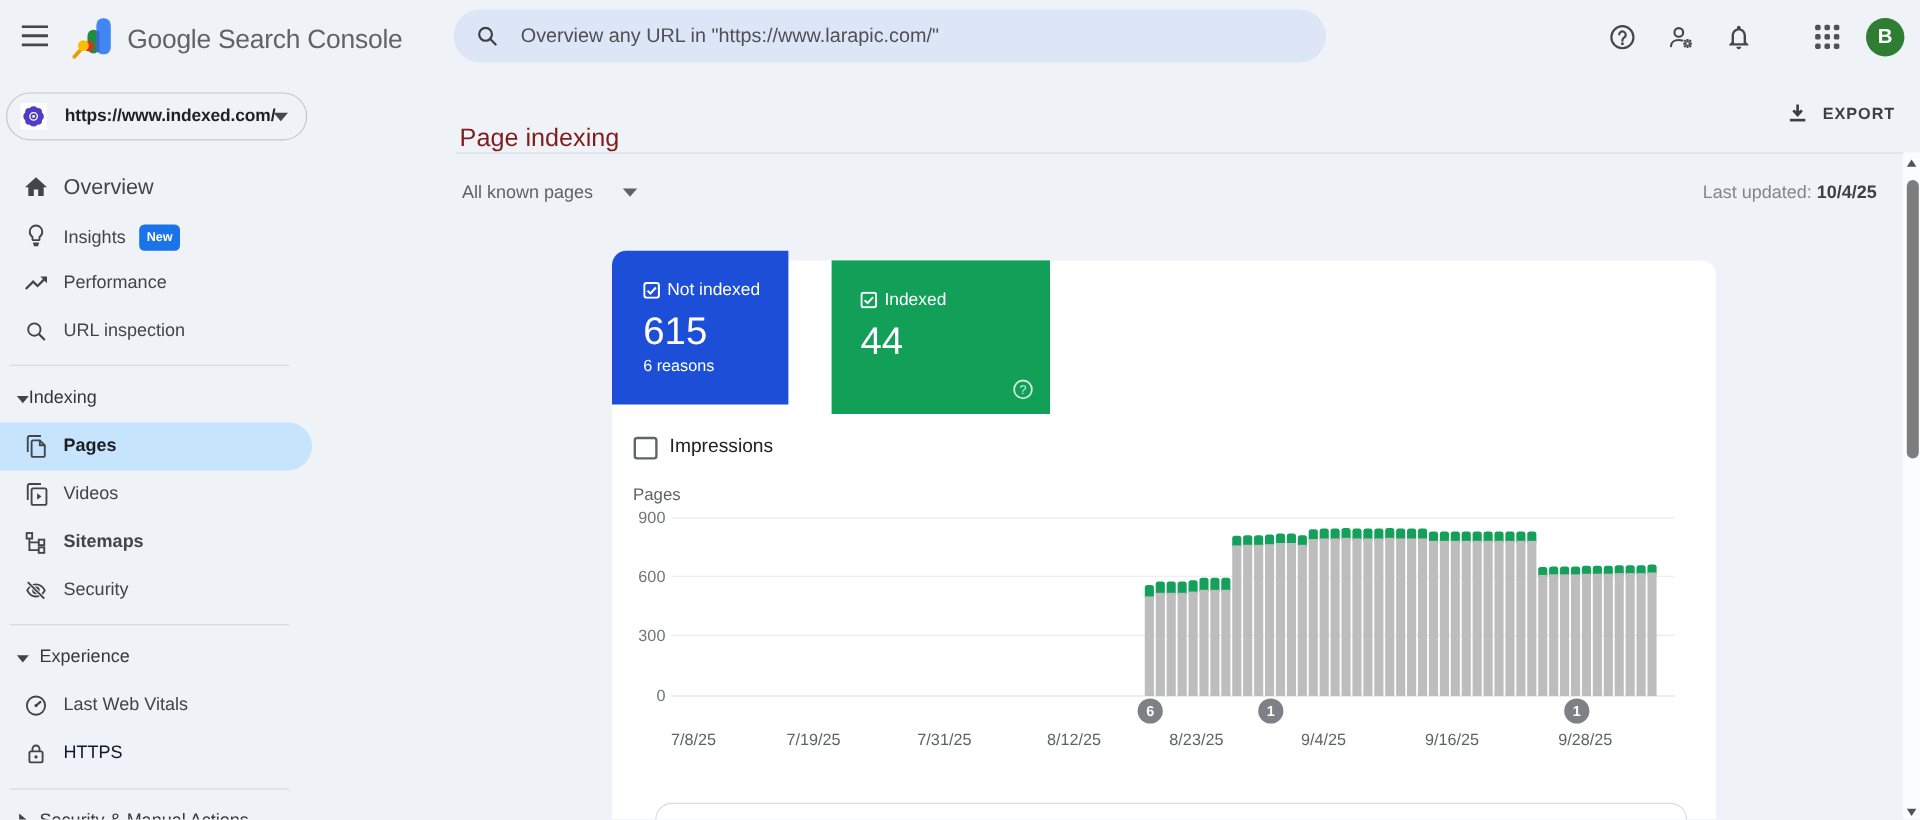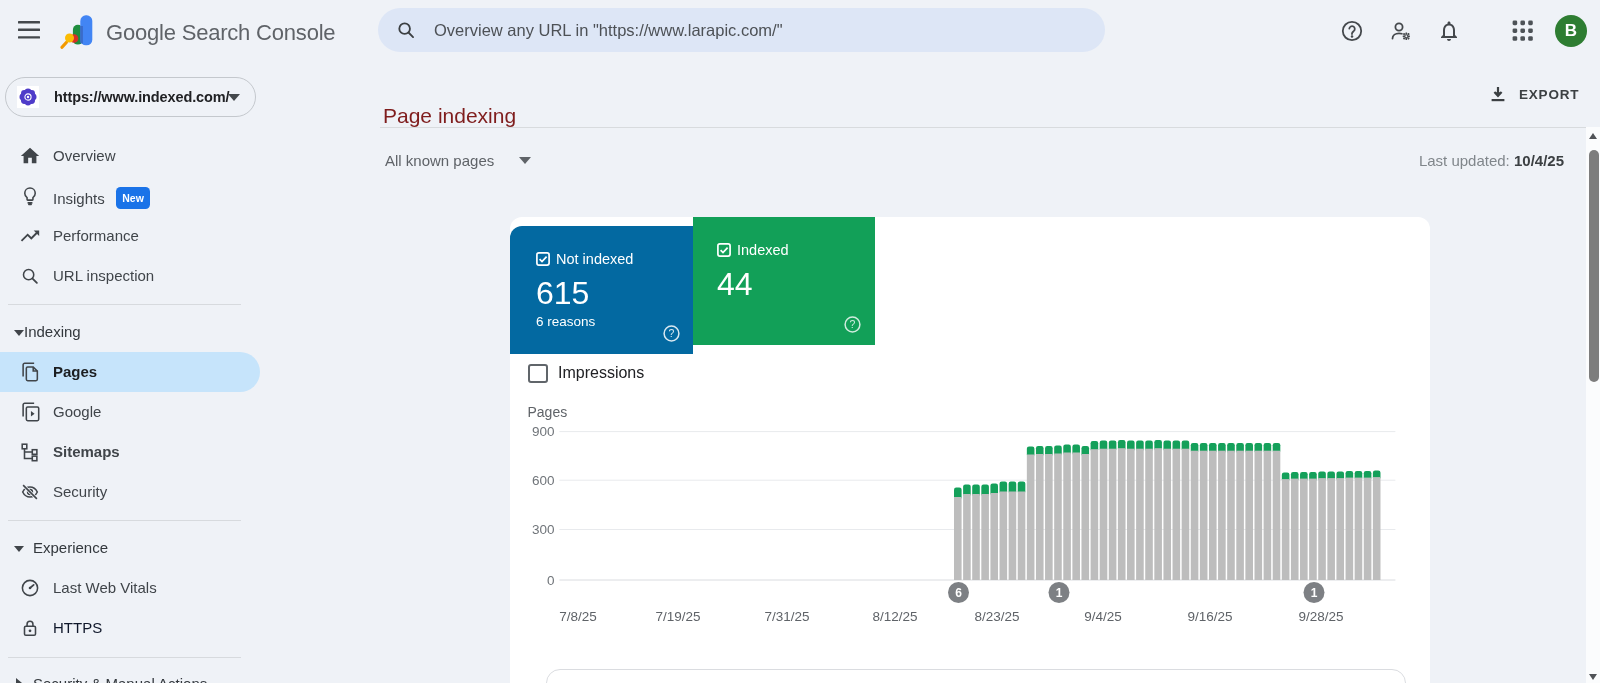--- a/index.html
+++ b/index.html
@@ -80,21 +80,21 @@
     <circle cx="11" cy="11" r="3.1" fill="none" stroke="#fff" stroke-width="1.1"></circle>
     <circle cx="11" cy="11" r="1.2" fill="#fff"></circle>
   </svg>
 <div style="position:absolute;left:54px;top:89px;font-size:14.5px;font-weight:700;letter-spacing:-0.12px;color:#202124">https://www.indexed.com/</div>
 <div style="position:absolute;left:228px;top:94px;width:0;height:0;border-left:6px solid transparent;border-right:6px solid transparent;border-top:7px solid #44484c"></div>
 
 <div style="position:absolute;left:0;top:352px;width:260px;height:40px;background:#c6e4fb;border-radius:0 20px 20px 0"></div>
 <svg style="position:absolute;left:19px;top:145px" width="22" height="22" viewBox="0 0 24 24">
     <path d="M10 20v-6h4v6h5v-8h3L12 3 2 12h3v8z" fill="#40454a"></path>
   </svg>
-<div style="position:absolute;left:53px;top:147px;font-size:15px;line-height:18px;font-weight:400;color:#40454a">Overview</div>
+<div style="position:absolute;left:53px;top:147px;font-size:18px;line-height:18px;font-weight:400;color:#40454a">Overview</div>
 <svg style="position:absolute;left:19px;top:185px" width="22" height="22" viewBox="0 0 24 24">
     <path d="M12 3.2c-3.2 0-5.7 2.5-5.7 5.7 0 2 1 3.7 2.5 4.8v2.1c0 .4.3.7.7.7h5c.4 0 .7-.3.7-.7v-2.1c1.5-1.1 2.5-2.8 2.5-4.8 0-3.2-2.5-5.7-5.7-5.7z" stroke="#40454a" fill="none" stroke-width="1.7"></path>
     <path d="M10 19.5h4M10.7 21.3h2.6" stroke="#40454a" stroke-width="1.7" stroke-linecap="round"></path>
   </svg>
 <div style="position:absolute;left:53px;top:187px;font-size:15px;line-height:18px;font-weight:400;color:#40454a">Insights<span style="display:inline-block;margin-left:11px;background:#1a73e8;color:#fff;font-size:10.5px;font-weight:bold;border-radius:4.5px;padding:1.5px 6.5px 2.5px;vertical-align:2px">New</span></div>
 <svg style="position:absolute;left:19px;top:225px" width="22" height="22" viewBox="0 0 24 24">
     <path d="M16 6l2.29 2.29-4.88 4.88-4-4L2 16.59 3.41 18l6-6 4 4 6.3-6.29L22 12V6z" fill="#40454a"></path>
   </svg>
 <div style="position:absolute;left:53px;top:227px;font-size:15px;line-height:18px;font-weight:400;color:#40454a">Performance</div>
 <svg style="position:absolute;left:19px;top:265px" width="22" height="22" viewBox="0 0 24 24">
@@ -106,21 +106,21 @@
     <path d="M16.5 2.5H6.2A1.7 1.7 0 0 0 4.5 4.2V17" stroke="#40454a" fill="none" stroke-width="1.7"></path>
     <path d="M9.5 6.5h6l4.5 4.5V20a1.5 1.5 0 0 1-1.5 1.5h-9A1.5 1.5 0 0 1 8 20V8a1.5 1.5 0 0 1 1.5-1.5z" stroke="#40454a" fill="none" stroke-width="1.7"></path>
     <path d="M15.5 6.5V11H20" stroke="#40454a" fill="none" stroke-width="1.7"></path>
   </svg>
 <div style="position:absolute;left:53px;top:363px;font-size:15px;line-height:18px;font-weight:700;color:#1c1e21">Pages</div>
 <svg style="position:absolute;left:19px;top:401px" width="22" height="22" viewBox="0 0 24 24">
     <path d="M16.5 2.5H6.2A1.7 1.7 0 0 0 4.5 4.2V17" stroke="#40454a" fill="none" stroke-width="1.7"></path>
     <rect x="8" y="6.5" width="13.5" height="15" rx="1.5" stroke="#40454a" fill="none" stroke-width="1.7"></rect>
     <path d="M13 11l4 2.9-4 2.9z" fill="#40454a"></path>
   </svg>
-<div style="position:absolute;left:53px;top:403px;font-size:15px;line-height:18px;font-weight:400;color:#40454a">Google</div>
+<div style="position:absolute;left:53px;top:403px;font-size:15px;line-height:18px;font-weight:400;color:#40454a">Videos</div>
 <svg style="position:absolute;left:19px;top:441px" width="22" height="22" viewBox="0 0 24 24">
     <rect x="3.5" y="3.5" width="5" height="5" stroke="#40454a" fill="none" stroke-width="1.7"></rect>
     <rect x="14.5" y="9.5" width="5" height="5" stroke="#40454a" fill="none" stroke-width="1.7"></rect>
     <rect x="14.5" y="16.5" width="5" height="5" stroke="#40454a" fill="none" stroke-width="1.7"></rect>
     <path d="M6 8.5V12h8.5M6 12v7h8.5" stroke="#40454a" fill="none" stroke-width="1.7"></path>
   </svg>
 <div style="position:absolute;left:53px;top:443px;font-size:15px;line-height:18px;font-weight:700;color:#40454a">Sitemaps</div>
 <svg style="position:absolute;left:19px;top:481px" width="22" height="22" viewBox="0 0 24 24">
     <path d="M4 12c1.8-3.6 4.6-5.5 8-5.5s6.2 1.9 8 5.5c-1.8 3.6-4.6 5.5-8 5.5S5.8 15.6 4 12z" stroke="#40454a" fill="none" stroke-width="1.7"></path>
     <circle cx="12" cy="12" r="2.6" stroke="#40454a" fill="none" stroke-width="1.7"></circle>
@@ -156,21 +156,21 @@
     <path d="M9 2v8.5M5.6 7.2 9 10.8 12.4 7.2z" fill="#3c4043"></path>
     <rect x="2.6" y="14" width="12.8" height="2.2" fill="#3c4043"></rect>
   </svg>
 <div style="position:absolute;left:1519px;top:87px;font-size:13.5px;font-weight:700;letter-spacing:0.8px;color:#3c4043">EXPORT</div>
 <div style="position:absolute;left:380px;top:127px;width:1206px;height:1px;background:#d8dbde"></div>
 <div style="position:absolute;left:385px;top:152px;font-size:15px;color:#5f6368">All known pages</div>
 <div style="position:absolute;left:519px;top:157px;width:0;height:0;border-left:6.5px solid transparent;border-right:6.5px solid transparent;border-top:7px solid #5f6368"></div>
 <div style="position:absolute;right:36px;top:152px;font-size:15px;color:#80868b;text-align:center">Last updated: <span style="color:#3c4043;font-weight:700">10/4/25</span></div>
 
 <div style="position:absolute;left:510px;top:217px;width:920px;height:466px;background:#fff;border-radius:12px 12px 0 0"></div>
-<div style="position:absolute;left:510px;top:226px;width:183px;height:128px;background:#0369a1;border-radius:12px 0 0 0">
+<div style="position:absolute;left:510px;top:209px;width:147px;height:128px;background:#1d4ed8;border-radius:12px 0 0 0">
   <div style="position:absolute;left:26px;top:26px"><svg width="14" height="14" viewBox="0 0 14 14">
         <rect x="0.9" y="0.9" width="12.2" height="12.2" rx="2" stroke="#fff" fill="none" stroke-width="1.7"></rect>
         <path d="M3.6 7.2 6 9.6 10.6 4.6" stroke="#fff" fill="none" stroke-width="1.7"></path>
       </svg></div>
   <div style="position:absolute;left:46px;top:25px;font-size:14.5px;color:#fff">Not indexed</div>
   <div style="position:absolute;left:26px;top:49px;font-size:32px;line-height:36px;color:#fff">615</div>
   <div style="position:absolute;left:26px;top:88px;font-size:13.5px;line-height:16px;color:#fff">6 reasons</div>
   <div style="position:absolute;left:152.5px;top:98.5px"><svg width="17" height="17" viewBox="0 0 17 17" style="opacity:0.85">
         <circle cx="8.5" cy="8.5" r="7.4" stroke="#fff" fill="none" stroke-width="1.5"></circle>
         <text x="8.5" y="12.2" text-anchor="middle" font-size="10.5" fill="#fff" font-family="Liberation Sans, sans-serif">?</text>

